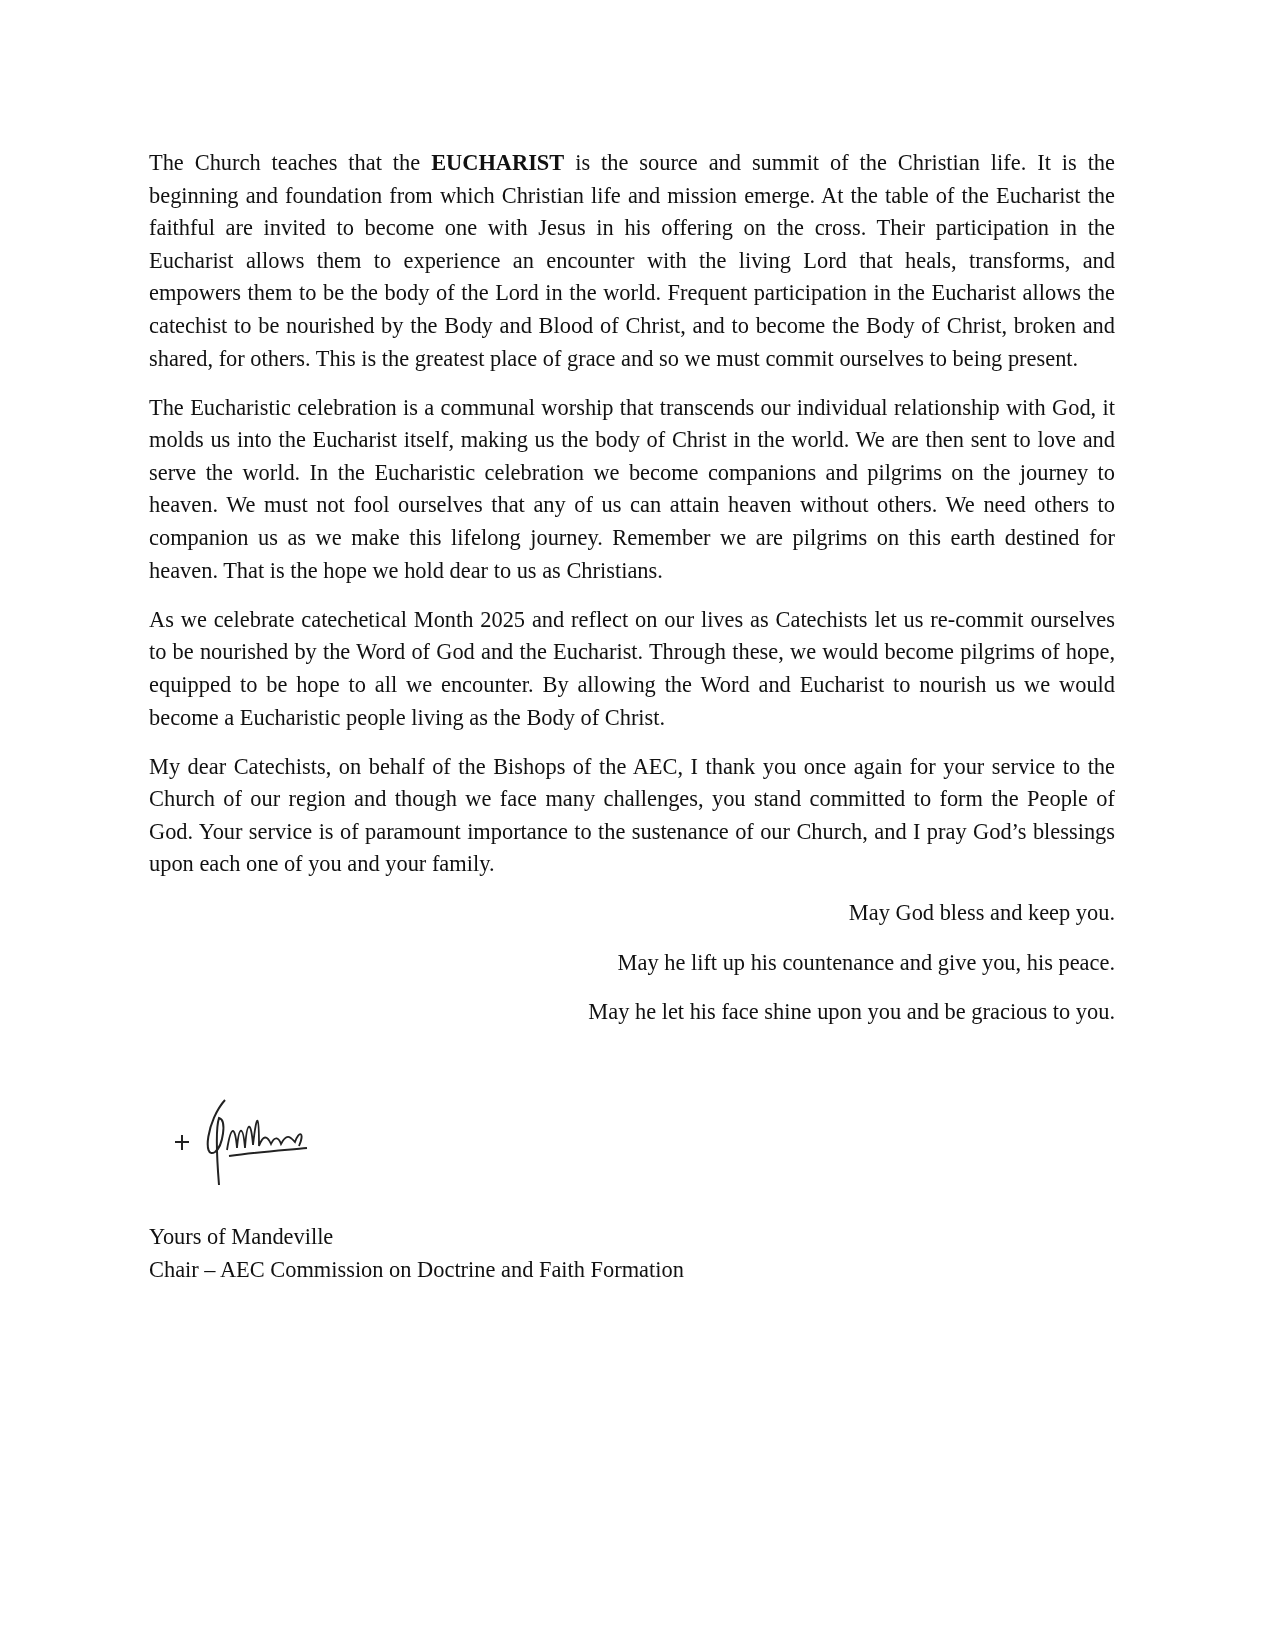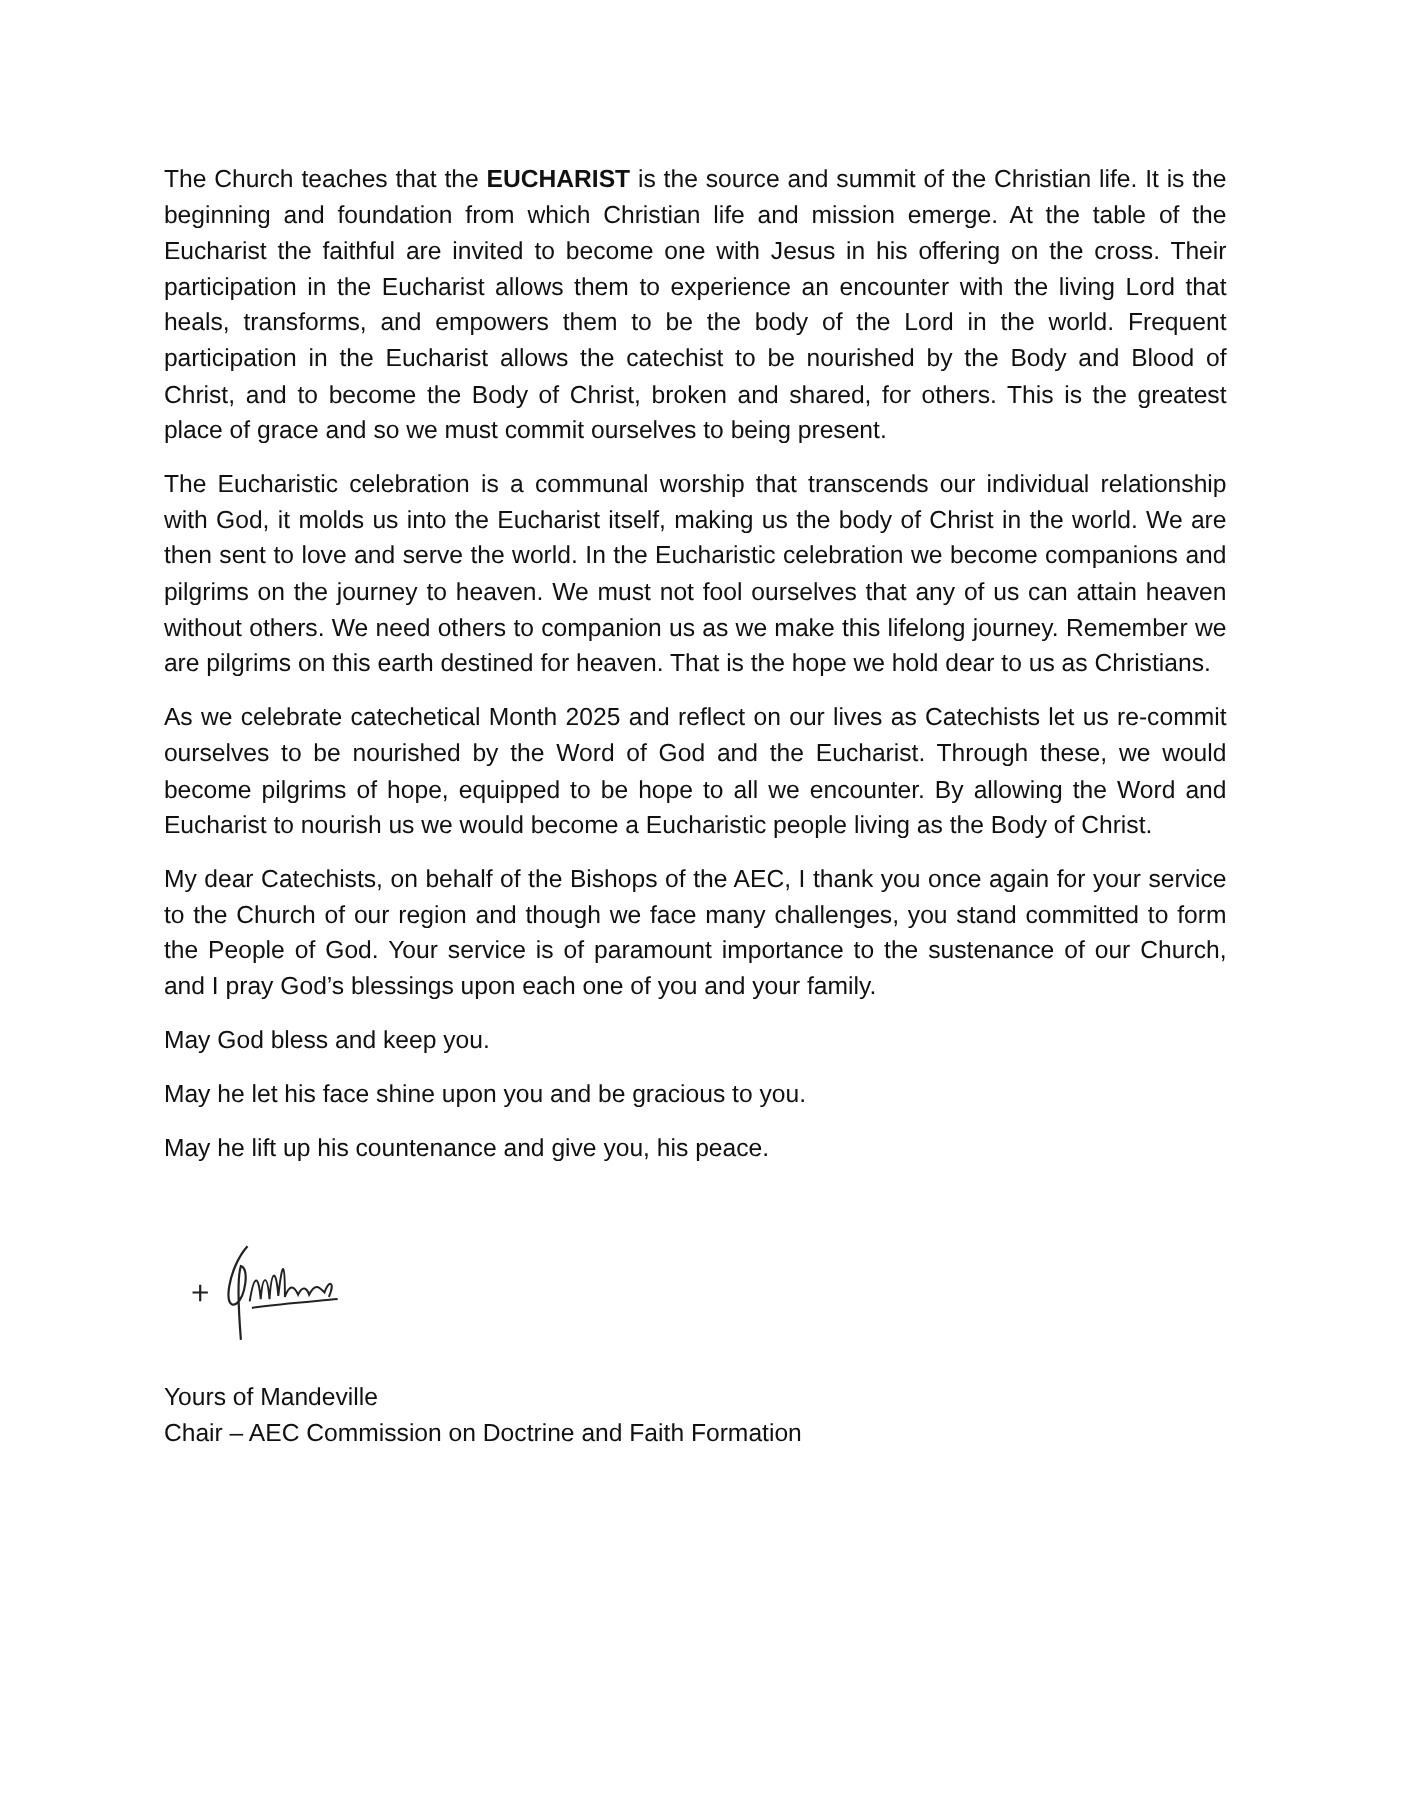--- a/index.html
+++ b/index.html
@@ -1,35 +1,35 @@
 <!DOCTYPE html>
 <html><head>
 <meta charset="utf-8">
 <style>
   html, body { margin:0; padding:0; background:#ffffff; }
   body { width:1275px; height:1650px; position:relative; overflow:hidden; }
-  .page { position:absolute; left:149px; top:147px; width:966px; font-family:Liberation Sans, sans-serif; font-size:22.4px; line-height:32.6px; color:#111; }
+  .page { position:absolute; left:149px; top:147px; width:966px; font-family:Liberation Serif, serif; font-size:22.4px; line-height:32.6px; color:#111; }
   .para { margin:0 0 16.5px 0; text-align:justify; text-align-last:left; }
-  .line { margin:0 0 16.5px 0; }
+  .line { margin:0 0 16.5px 0;text-align:right; }
   .sig { position:relative; height:160px; margin-top:32px; }
   .sig svg { position:absolute; left:18px; top:30px; }
   .signer { line-height:33px; }
   b { font-weight:bold; }
 </style>
 </head>
 <body>
 
 <div class="page">
   <p class="para"><span>The Church teaches that the </span><b>EUCHARIST</b><span> is the source and summit of the Christian life.  It is the beginning and foundation from which Christian life and mission emerge.  At the table of the Eucharist the faithful are invited to become one with Jesus in his offering on the cross.  Their participation in the Eucharist allows them to experience an encounter with the living Lord that heals, transforms, and empowers them to be the body of the Lord in the world.  Frequent participation in the Eucharist allows the catechist to be nourished by the Body and Blood of Christ, and to become the Body of Christ, broken and shared, for others.  This is the greatest place of grace and so we must commit ourselves to being present.</span></p>
   <p class="para">The Eucharistic celebration is a communal worship that transcends our individual relationship with God, it molds us into the Eucharist itself, making us the body of Christ in the world.  We are then sent to love and serve the world.  In the Eucharistic celebration we become companions and pilgrims on the journey to heaven.  We must not fool ourselves that any of us can attain heaven without others.  We need others to companion us as we make this lifelong journey.  Remember we are pilgrims on this earth destined for heaven.  That is the hope we hold dear to us as Christians.</p>
   <p class="para">As we celebrate catechetical Month 2025 and reflect on our lives as Catechists let us re-commit ourselves to be nourished by the Word of God and the Eucharist.   Through these, we would become pilgrims of hope, equipped to be hope to all we encounter.  By allowing the Word and Eucharist to nourish us we would become a Eucharistic people living as the Body of Christ.</p>
   <p class="para">My dear Catechists, on behalf of the Bishops of the AEC, I thank you once again for your service to the Church of our region and though we face many challenges, you stand committed to form the People of God.  Your service is of paramount importance to the sustenance of our Church, and I pray God’s blessings upon each one of you and your family.</p>
   <p class="line">May God bless and keep you.</p>
+  <p class="line">May he lift up his countenance and give you, his peace.</p>
   <p class="line">May he let his face shine upon you and be gracious to you.</p>
-  <p class="line">May he lift up his countenance and give you, his peace.</p>
   <div class="sig">
     <svg width="200" height="100" viewBox="0 0 200 100">
       <path d="M8 52 L22 52 M15 45 L15 60" stroke="#222" stroke-width="2" fill="none"></path>
       <path d="M58 10 C40 30 35 70 48 62 C56 56 60 30 52 28 C48 40 50 70 52 95" stroke="#222" stroke-width="2" fill="none"></path>
       <path d="M60 60 C64 35 68 35 70 58 C72 35 76 35 78 58 C80 30 84 30 86 55 C90 20 92 25 92 56 C96 45 100 45 104 54 C108 45 112 48 114 54 C120 42 124 48 128 52 C132 40 138 42 132 56" stroke="#222" stroke-width="1.8" fill="none"></path>
       <path d="M62 66 C90 62 120 60 140 58" stroke="#222" stroke-width="1.8" fill="none"></path>
     </svg>
   </div>
   <div class="signer">Yours of Mandeville</div>
   <div class="signer">Chair – AEC Commission on Doctrine and Faith Formation</div>

